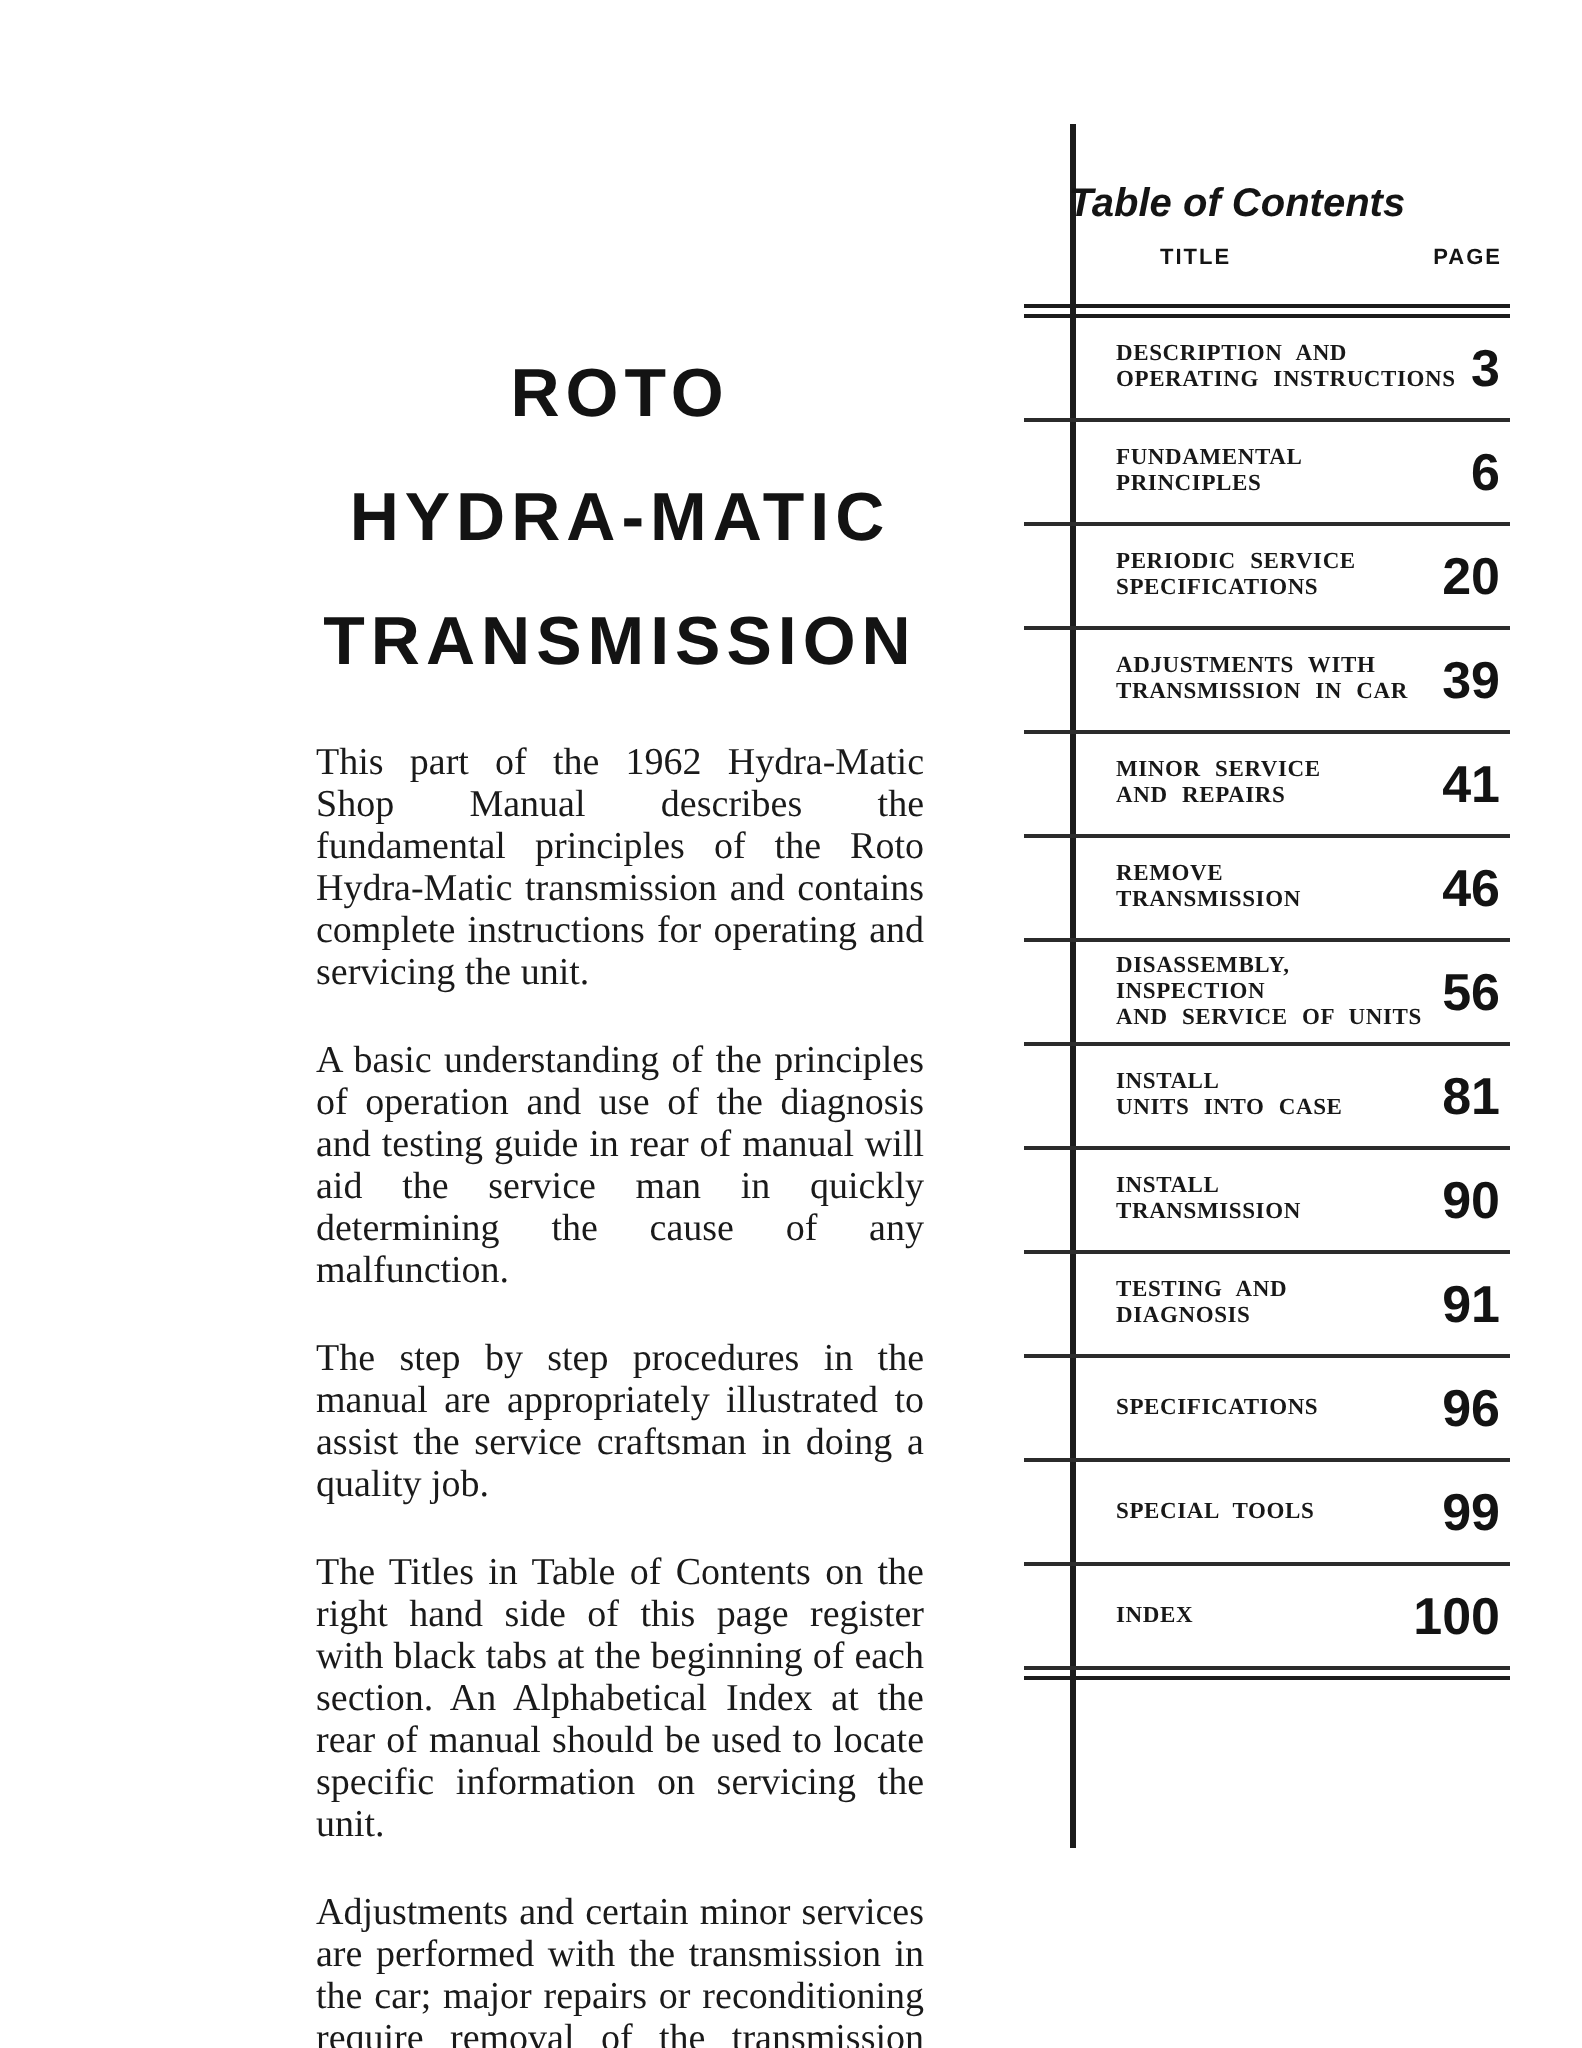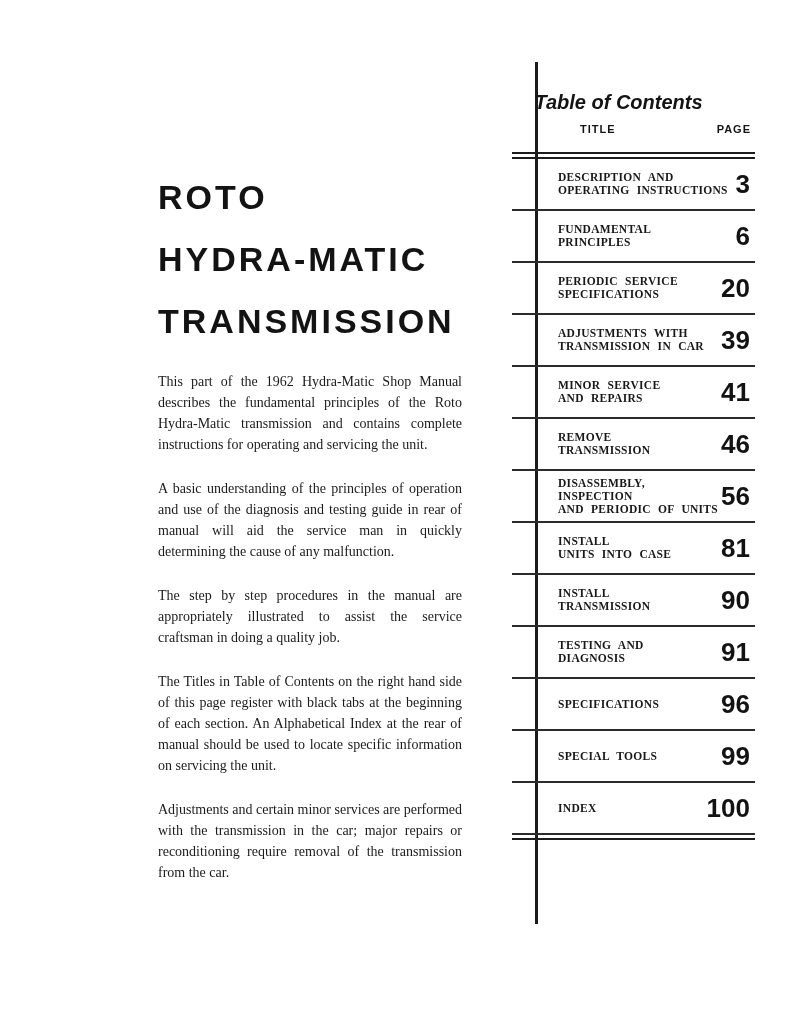--- a/index.html
+++ b/index.html
@@ -16,29 +16,29 @@
   .left-col{
     position:absolute;left:158px;top:166px;width:304px;
   }
   .main-title{
     margin:0;
     font-family:"Liberation Sans", sans-serif;
     font-weight:bold;
     font-size:34px;
     line-height:62px;
     letter-spacing:3px;
-    text-align:left;
+    text-align:center;
     color:#131313;
   }
   .main-title span{display:block;}
   .intro-paragraphs{margin-top:19px;}
   .intro-paragraphs p{
     margin:0 0 23px 0;
     font-family:"Liberation Serif", serif;
-    font-size:14px;
+    font-size:19px;
     line-height:21px;
     text-align:justify;
     color:#1a1a1a;
   }
 
   
   .toc-rule{
     position:absolute;left:535px;top:62px;
     width:3px;height:862px;
     background:#1b1b1b;
@@ -162,21 +162,21 @@
 AND REPAIRS</span>
         <span class="toc-row-page">41</span>
       </div>
       <div class="toc-row">
         <span class="toc-row-title">REMOVE
 TRANSMISSION</span>
         <span class="toc-row-page">46</span>
       </div>
       <div class="toc-row">
         <span class="toc-row-title">DISASSEMBLY, INSPECTION
-AND PERIODIC OF UNITS</span>
+AND SERVICE OF UNITS</span>
         <span class="toc-row-page">56</span>
       </div>
       <div class="toc-row">
         <span class="toc-row-title">INSTALL
 UNITS INTO CASE</span>
         <span class="toc-row-page">81</span>
       </div>
       <div class="toc-row">
         <span class="toc-row-title">INSTALL
 TRANSMISSION</span>

